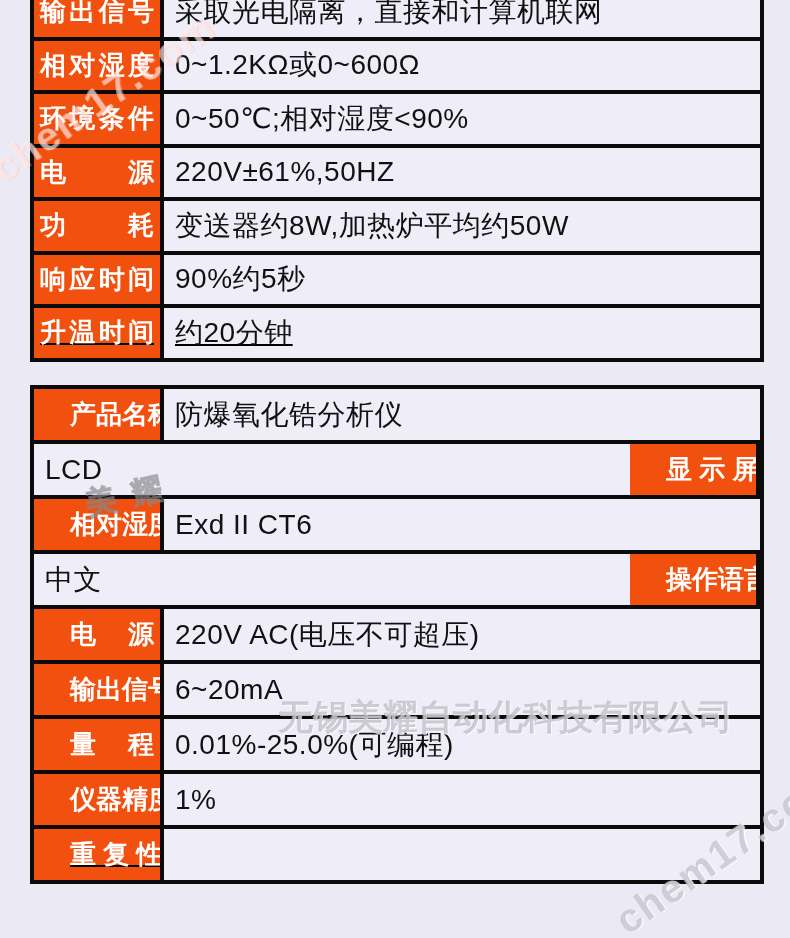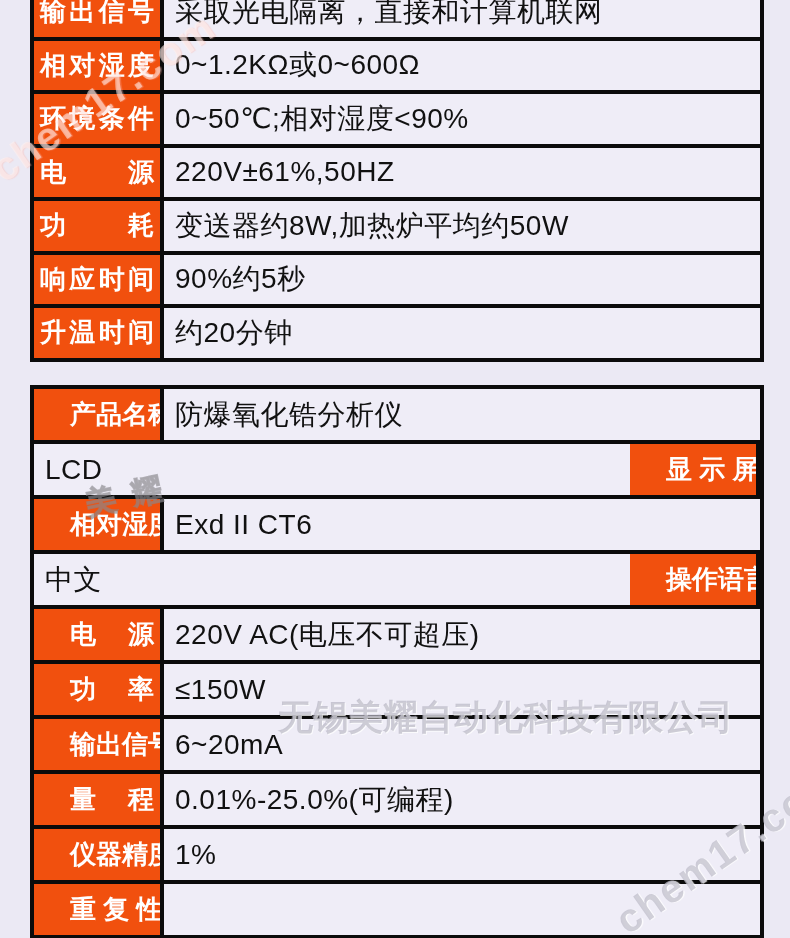--- a/index.html
+++ b/index.html
@@ -22,20 +22,21 @@
     box-sizing: border-box;
     background: #EFEDF7;
     border: 4px solid #0B0B0B;
   }
   .spec-table .row {
     display: flex;
     border-bottom: 4px solid #0B0B0B;
   }
   .spec-table .row:last-child {
     border-bottom: none;
+    text-decoration: underline;
   }
   .t1 { top: -13px; border-top: none; }
   .t1 .row { height: 49.5px; }
   .t2 { top: 385px; }
   .t2 .row { height: 51px; }
 
   .cell.label {
     flex: 0 0 130px;
     width: 130px;
     box-sizing: border-box;
@@ -161,24 +162,20 @@
     </div>
     <div class="row">
       <div class="cell value">中文</div>
       <div class="cell label">操作语言</div>
     </div>
     <div class="row">
       <div class="cell label">电 源</div>
       <div class="cell value">220V AC(电压不可超压)</div>
     </div>
     <div class="row">
-      <div class="cell label">功 率</div>
-      <div class="cell value">≤150W</div>
-    </div>
-    <div class="row">
       <div class="cell label">输出信号</div>
       <div class="cell value">6~20mA</div>
     </div>
     <div class="row">
       <div class="cell label">量 程</div>
       <div class="cell value">0.01%-25.0%(可编程)</div>
     </div>
     <div class="row">
       <div class="cell label">仪器精度</div>
       <div class="cell value">1%</div>

